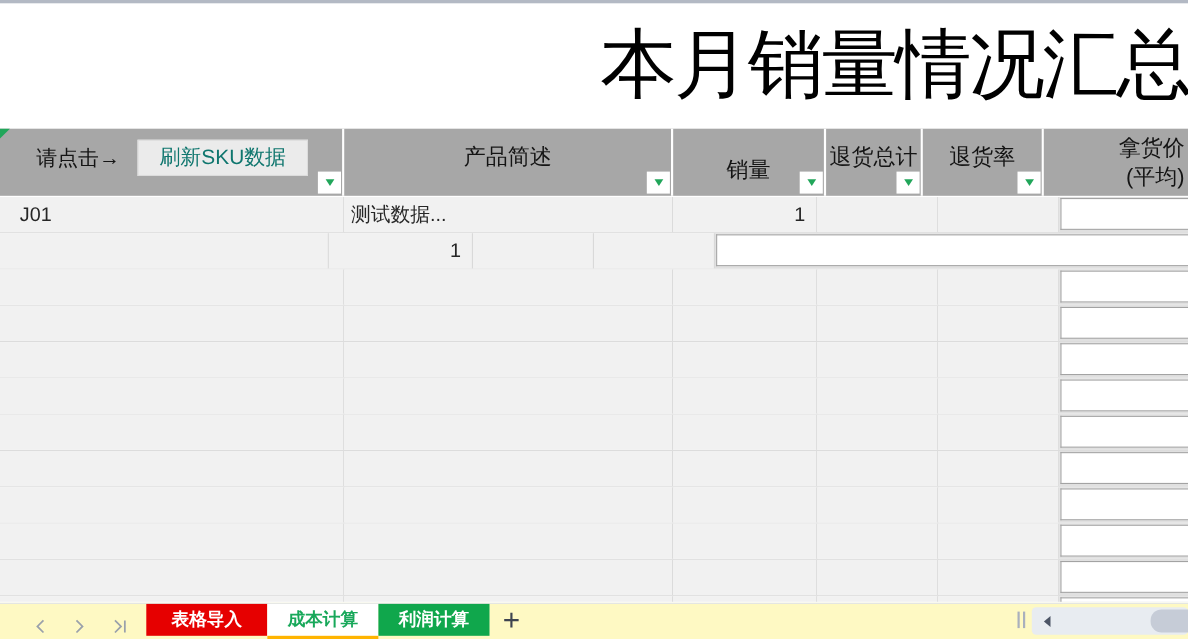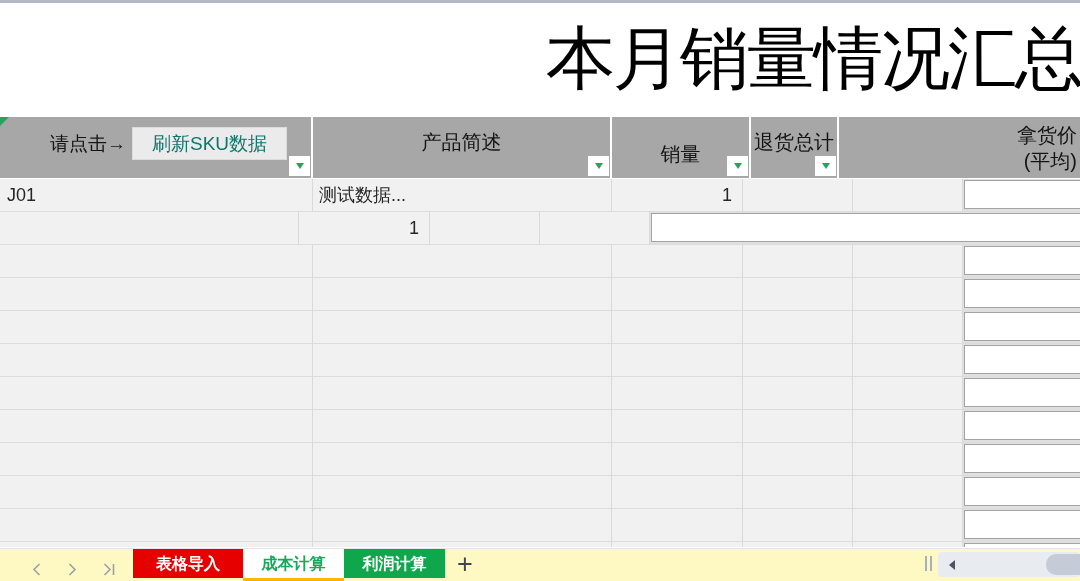--- a/index.html
+++ b/index.html
@@ -17,21 +17,21 @@
     color:#000; white-space:nowrap; font-weight:400;
   }
 
   
   .thead { position:absolute; top:117px; left:0; width:1080px; height:61px; display:flex; }
   .hcell {
     background:#a7a7a7; color:#141414; position:relative;
     display:flex; align-items:center; justify-content:center;
     font-size:20px; border-right:2px solid #fff; height:61px;
   }
-  .hc1 { width:313px; justify-content:flex-start; padding-left:50px; gap:6px; }
+  .hc1 { width:313px; justify-content:flex-start; padding-left:33px; gap:16px; }
   .hc2 { width:299px; }
   .hc3 { width:139px;align-items:flex-end; }
   .hc4 { width:88px; }
   .hc5 { width:110px; }
   .hc6 { flex:1; border-right:none; flex-direction:column; align-items:flex-end;
          justify-content:center; padding-right:3px; line-height:26px; }
   .hcell .htext { padding-bottom:10px; }
   .hc6 .htext { padding-bottom:0; }
   .refresh-btn {
     background:#ebebeb; border:1px solid #dcdcdc; color:#0f766e;
@@ -48,21 +48,21 @@
   .corner {
     position:absolute; top:117px; left:0; width:0; height:0;
     border-top:9px solid #21a65a; border-right:9px solid transparent; z-index:3;
   }
 
   
   .rows { position:absolute; top:179px; left:0; width:1080px; height:368px; overflow:hidden; }
   .trow { display:flex; height:33px; border-bottom:1px solid #dcdcdc; font-size:18px; color:#262626; }
   .tcell { height:32px; line-height:32px; background:#f1f1f1; border-right:1px solid #d9d9d9;
            overflow:hidden; white-space:nowrap; }
-  .tc1 { width:313px; padding-left:7px; }
+  .tc1 { width:313px; padding-left:18px; }
   .tc2 { width:299px; padding-left:6px; }
   .tc3 { width:131px; text-align:right; padding-right:10px; }
   .tc4 { width:110px; }
   .tc5 { width:110px; }
   .tc6 { flex:1; background:#e0e0e0; border-right:none; position:relative; }
   .tc6 .wcell { position:absolute; left:1px; right:0; top:1px; bottom:2px;
                 background:#fff; border:1px solid #a3a3a3; border-right:none; }
 
   
   .bottombar {
@@ -123,20 +123,26 @@
       </span>
   </div>
   <div class="hcell hc3">
     <span class="htext">销量</span>
     <span class="fbox">
         <span class="ftri"></span>
       </span>
   </div>
   <div class="hcell hc4">
     <span class="htext">退货总计</span>
+    <span class="fbox">
+        <span class="ftri"></span>
+      </span>
+  </div>
+  <div class="hcell hc5">
+    <span class="htext">退货率</span>
     <span class="fbox">
         <span class="ftri"></span>
       </span>
   </div>
   <div class="hcell hc6">
     <span class="htext">拿货价</span>
     <span class="htext">(平均)</span>
   </div>
 </div>
 

